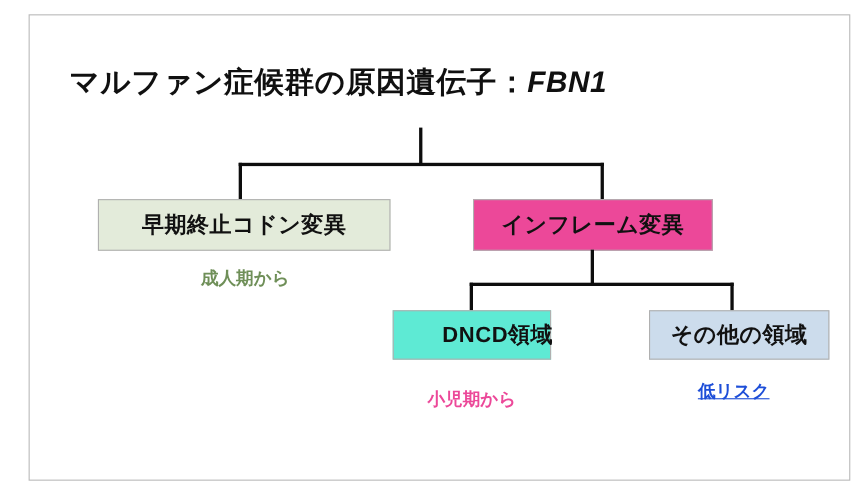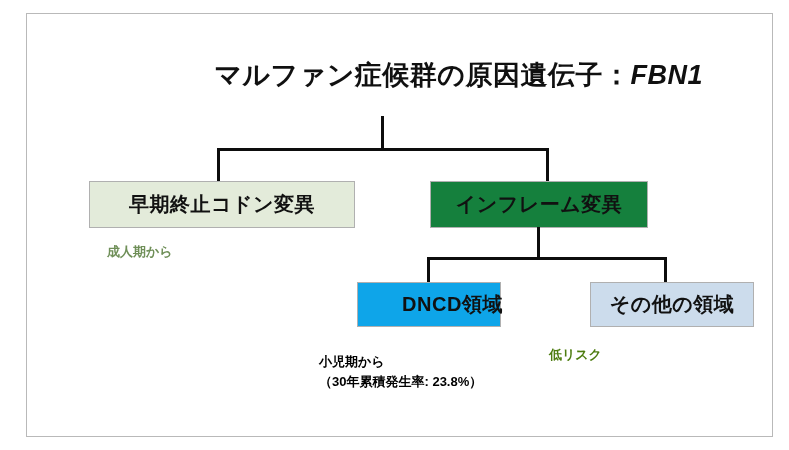--- a/index.html
+++ b/index.html
@@ -27,21 +27,21 @@
   }
 
   
   .abs { position: absolute; }
 
   
   #title {
     left: 36px;
     top: 43px;
     width: 640px;
-    text-align: right;
+    text-align: left;
     font-size: 27px;
     font-weight: 700;
     color: #101010;
     letter-spacing: 0.5px;
     white-space: nowrap;
   }
   #title .gene {
     font-style: italic;
     font-weight: 700;
   }
@@ -91,21 +91,22 @@
     left: 330px; top: 268px;  width: 144px; height: 45px;
     background: #f9c5c3;
   }
   #node-other {
     left: 563px; top: 268px;  width: 164px; height: 45px;
     background: #ccdcec;
   }
 
   
   .note {
-    font-size: 13px;
+    text-align: center;
+    font-size: 16px;
     font-weight: 700;
     line-height: 1.55;
     white-space: nowrap;
   }
   #note-ptc {
     left: 80px;  top: 228px;  width: 232px;
     color: #6f8f58;
   }
   #note-dncd {
     left: 292px; top: 338px;  width: 220px;
@@ -128,43 +129,42 @@
 
   <div class="abs line-v" id="conn1-stem" style="background: rgb(13, 13, 13);"></div>
   <div class="abs line-h" id="conn1-bar" style="background: rgb(13, 13, 13);"></div>
   <div class="abs line-v" id="conn1-left" style="background: rgb(13, 13, 13);"></div>
   <div class="abs line-v" id="conn1-right" style="background: rgb(13, 13, 13);"></div>
 
   <div class="abs node" id="node-ptc" style="background: rgb(227, 235, 218); border-color: rgb(176, 176, 176);">
     <span>早期終止コドン変異</span>
   </div>
 
-  <div class="abs node" id="node-inframe" style="background: #15803d; border-color: rgb(176, 176, 176);">
+  <div class="abs node" id="node-inframe" style="background: #ec4899; border-color: rgb(176, 176, 176);">
     <span>インフレーム変異</span>
   </div>
 
   <div class="abs line-v" id="conn2-stem" style="background: rgb(13, 13, 13);"></div>
   <div class="abs line-h" id="conn2-bar" style="background: rgb(13, 13, 13);"></div>
   <div class="abs line-v" id="conn2-left" style="background: rgb(13, 13, 13);"></div>
   <div class="abs line-v" id="conn2-right" style="background: rgb(13, 13, 13);"></div>
 
-  <div class="abs node" id="node-dncd" style="background: #0ea5e9; border-color: rgb(176, 176, 176); padding-left: 47px;">
+  <div class="abs node" id="node-dncd" style="background: #5eead4; border-color: rgb(176, 176, 176); padding-left: 47px;">
     <span>DNCD領域</span>
   </div>
 
   <div class="abs node" id="node-other" style="background: rgb(204, 220, 236); border-color: rgb(176, 176, 176);">
     <span>その他の領域</span>
   </div>
 
   <div class="abs note" id="note-ptc" style="color: rgb(111, 143, 88);">
     <span class="note-line">成人期から</span>
   </div>
 
-  <div class="abs note" id="note-dncd" style="color: #000000;">
+  <div class="abs note" id="note-dncd" style="color: #ec4899;">
     <span class="note-line">小児期から</span>
-    <span class="note-line">（30年累積発生率: 23.8%）</span>
   </div>
 
-  <div class="abs note" id="note-other" style="color: #4d7c0f;">
+  <div class="abs note" id="note-other" style="color: #1d4ed8; text-decoration: underline;">
     <span class="note-line">低リスク</span>
   </div>
 
 </div>
 
 </body></html>

